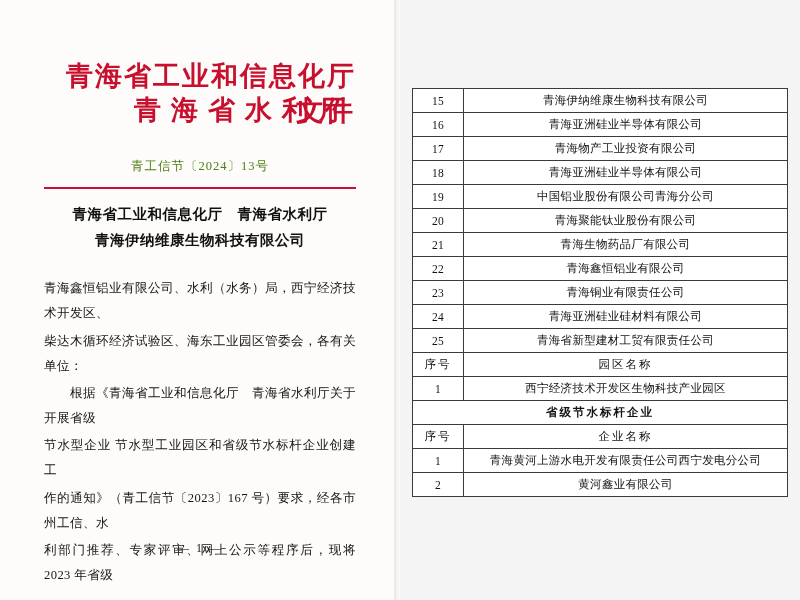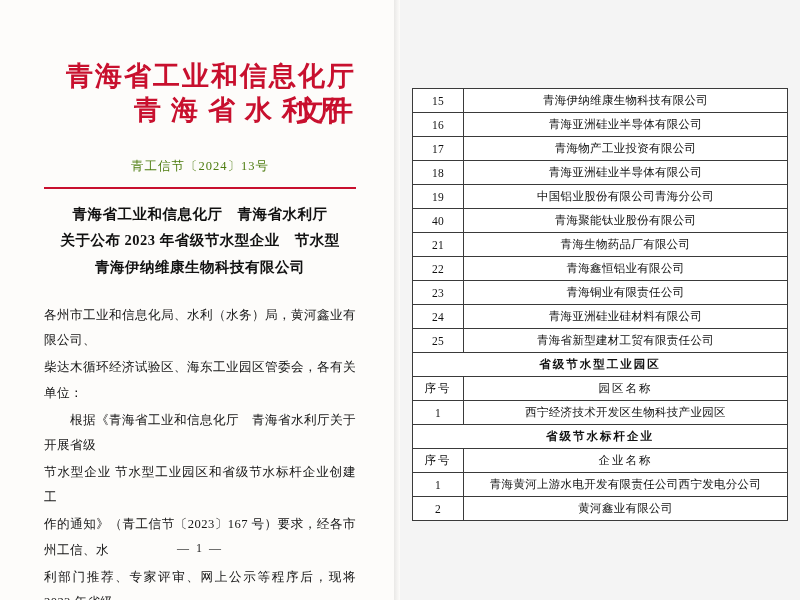--- a/index.html
+++ b/index.html
@@ -163,26 +163,25 @@
       <div class="mast-line mast-line2">青海省水利厅</div>
       <div class="mast-wen">文件</div>
     </div>
 
     <div class="doc-number">青工信节〔2024〕13号</div>
 
     <div class="red-rule"></div>
 
     <div class="doc-title">
       <div>青海省工业和信息化厅　青海省水利厅</div>
-      <div>关于公布 2023 年省级节水型企业　节水型</div>
       <div>青海伊纳维康生物科技有限公司</div>
     </div>
 
     <div class="doc-body">
-      <p>各州市工业和信息化局、水利（水务）局，黄河鑫业有限公司、</p>
+      <p>青海鑫恒铝业有限公司、水利（水务）局，西宁经济技术开发区、</p>
       <p>柴达木循环经济试验区、海东工业园区管委会，各有关单位：</p>
       <p>　　根据《青海省工业和信息化厅　青海省水利厅关于开展省级</p>
       <p>节水型企业 节水型工业园区和省级节水标杆企业创建工</p>
       <p>作的通知》（青工信节〔2023〕167 号）要求，经各市州工信、水</p>
       <p>利部门推荐、专家评审、网上公示等程序后，现将 2023 年省级</p>
 
     </div>
 
     <div class="page-num">— 1 —</div>
   </div>
@@ -204,21 +203,21 @@
           </tr>
           <tr>
             <td class="idx">18</td>
             <td>青海亚洲硅业半导体有限公司</td>
           </tr>
           <tr>
             <td class="idx">19</td>
             <td>中国铝业股份有限公司青海分公司</td>
           </tr>
           <tr>
-            <td class="idx">40</td>
+            <td class="idx">20</td>
             <td>青海聚能钛业股份有限公司</td>
           </tr>
           <tr>
             <td class="idx">21</td>
             <td>青海生物药品厂有限公司</td>
           </tr>
           <tr>
             <td class="idx">22</td>
             <td>青海鑫恒铝业有限公司</td>
           </tr>
@@ -226,23 +225,20 @@
             <td class="idx">23</td>
             <td>青海铜业有限责任公司</td>
           </tr>
           <tr>
             <td class="idx">24</td>
             <td>青海亚洲硅业硅材料有限公司</td>
           </tr>
           <tr>
             <td class="idx">25</td>
             <td>青海省新型建材工贸有限责任公司</td>
-          </tr>
-          <tr class="section-head">
-            <td colspan="2">省级节水型工业园区</td>
           </tr>
           <tr class="col-head">
             <td class="idx">序号</td>
             <td>园区名称</td>
           </tr>
           <tr>
             <td class="idx">1</td>
             <td>西宁经济技术开发区生物科技产业园区</td>
           </tr>
           <tr class="section-head">

